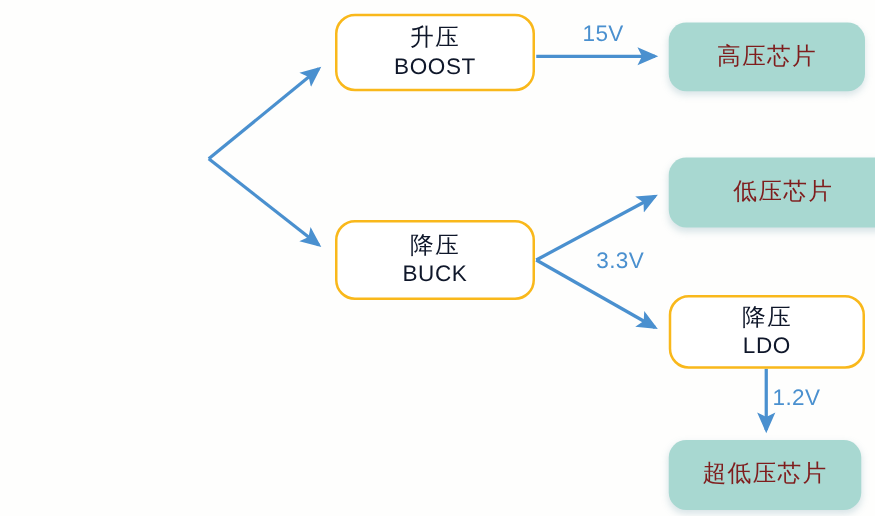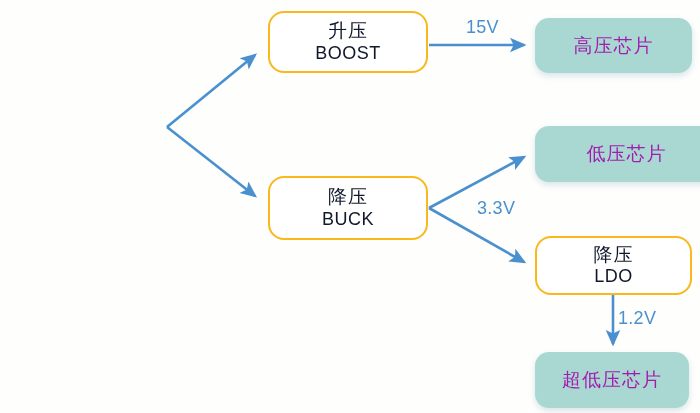--- a/index.html
+++ b/index.html
@@ -21,21 +21,21 @@
     display: flex;
     flex-direction: column;
     align-items: center;
     justify-content: center;
     border-radius: 14px;
     line-height: 1.22;
     text-align: center;
   }
   .node.teal {
     background: #a8d8d1;
-    color: #a21caf;
+    color: #7f1d1d;
     box-shadow: 0 3px 6px rgba(120,160,175,0.28);
   }
   .node.outline {
     background: #ffffff;
     border: 2px solid #f9b81b;
     color: #0f172a;
     border-radius: 16px;
   }
   .node .cn {
     font-size: 19px;

